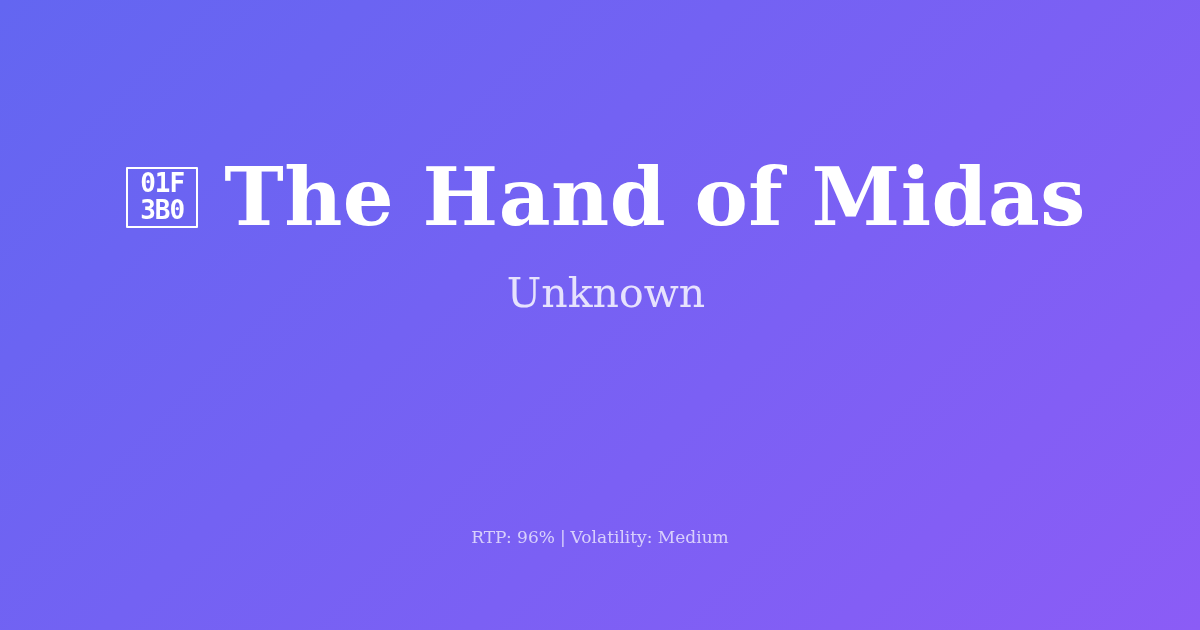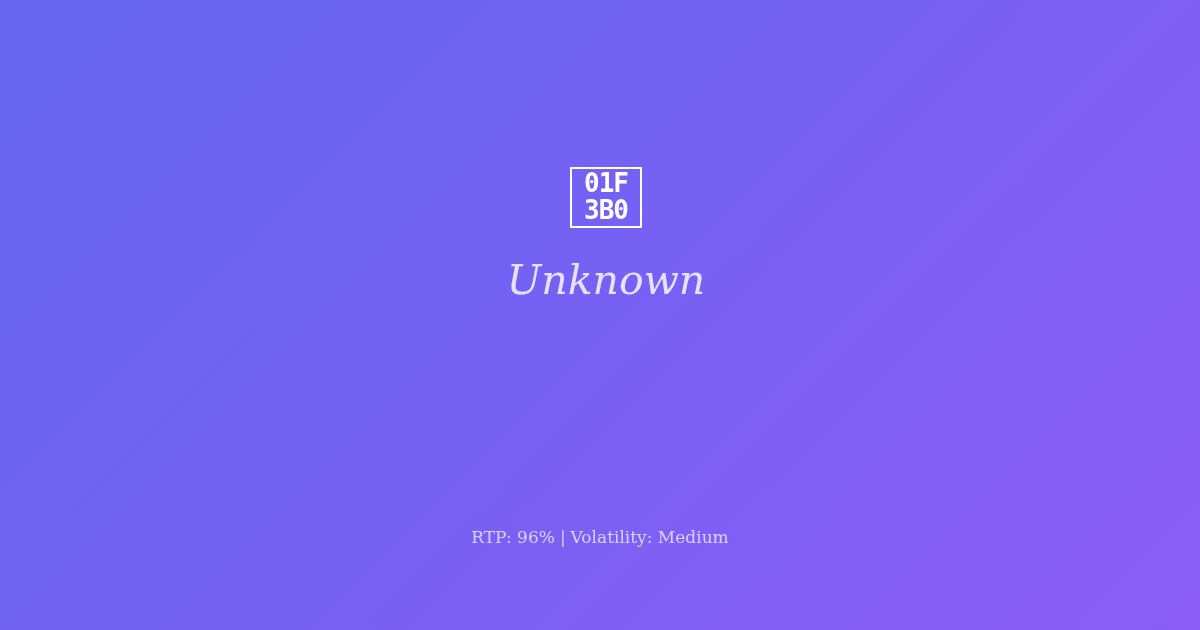--- a/index.html
+++ b/index.html
@@ -89,21 +89,20 @@
   #game-subtitle {
     margin: 0;
     margin-top: 30px;
     font-family: "DejaVu Serif", "Liberation Serif", serif;
     font-weight: normal;
     font-size: 41px;
     line-height: 1.1;
     color: rgba(255, 255, 255, 0.82);
     text-align: center;
     white-space: nowrap;
-    font-style: italic;
   }
 
   
   #game-stats {
     position: absolute;
     left: 0;
     right: 0;
     top: 528px;
     margin: 0;
     font-family: "DejaVu Serif", "Liberation Serif", serif;
@@ -124,20 +123,21 @@
 
 <div id="og-card" style="background: linear-gradient(135deg, rgb(99, 102, 241) 0%, rgb(139, 92, 246) 100%);">
 
   <div id="hero-block">
 
     <div id="game-title">
       <span class="tofu-glyph">
         <span class="tofu-row">01F</span>
         <span class="tofu-row">3B0</span>
       </span>
+      <span id="game-title-text">The Hand of Midas</span>
     </div>
 
     <p id="game-subtitle">Unknown</p>
 
   </div>
 
   <p id="game-stats">
     <span>RTP: 96%</span><span class="stat-sep">|</span><span>Volatility: Medium</span>
   </p>
 

